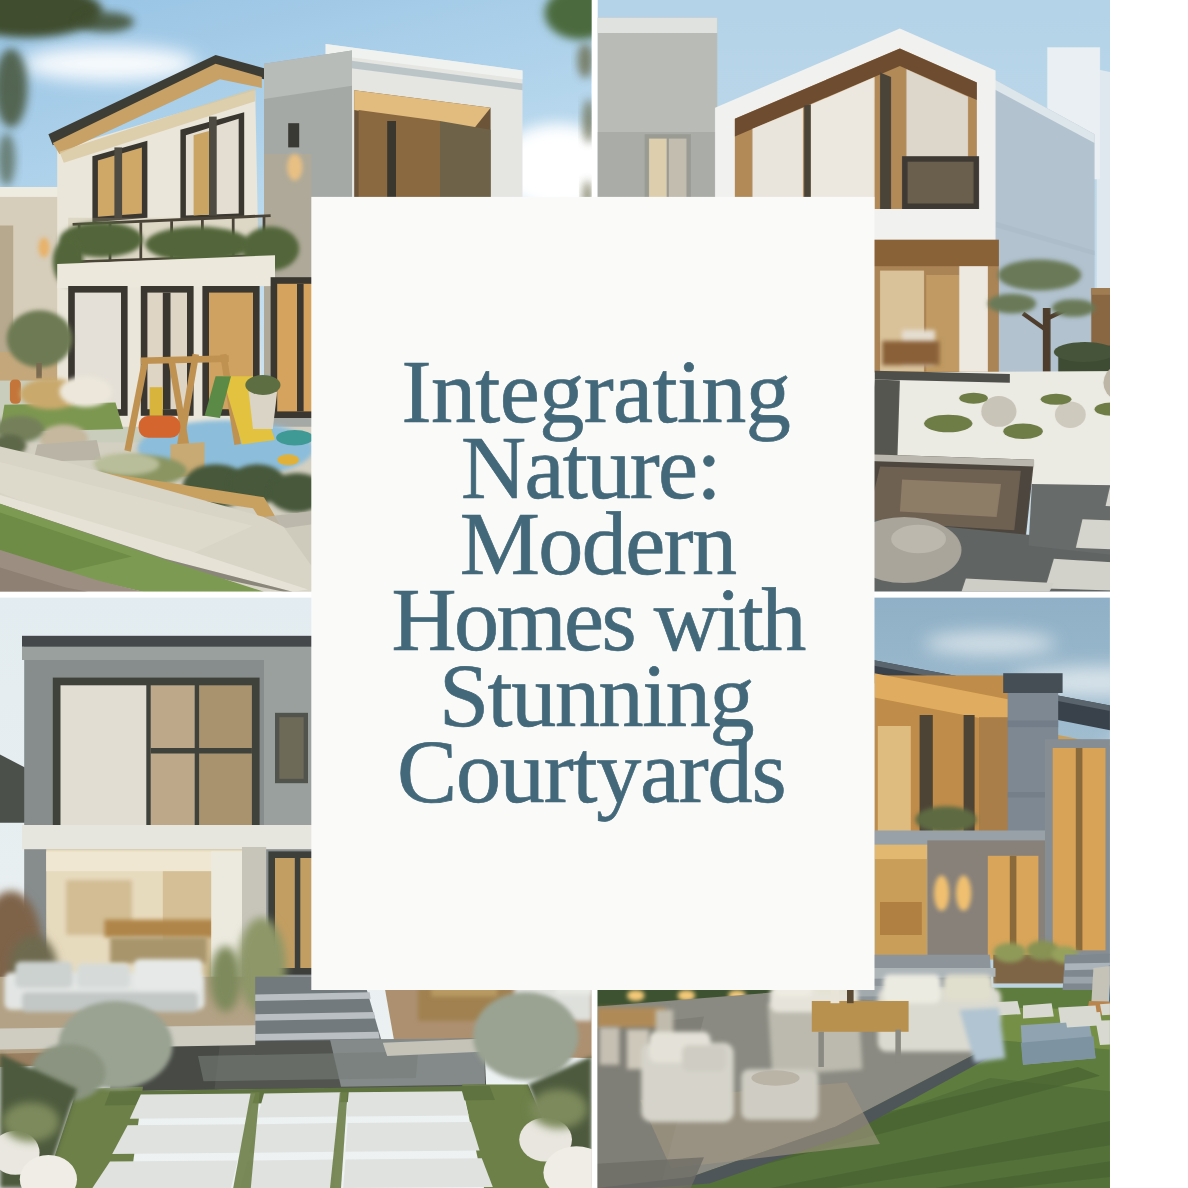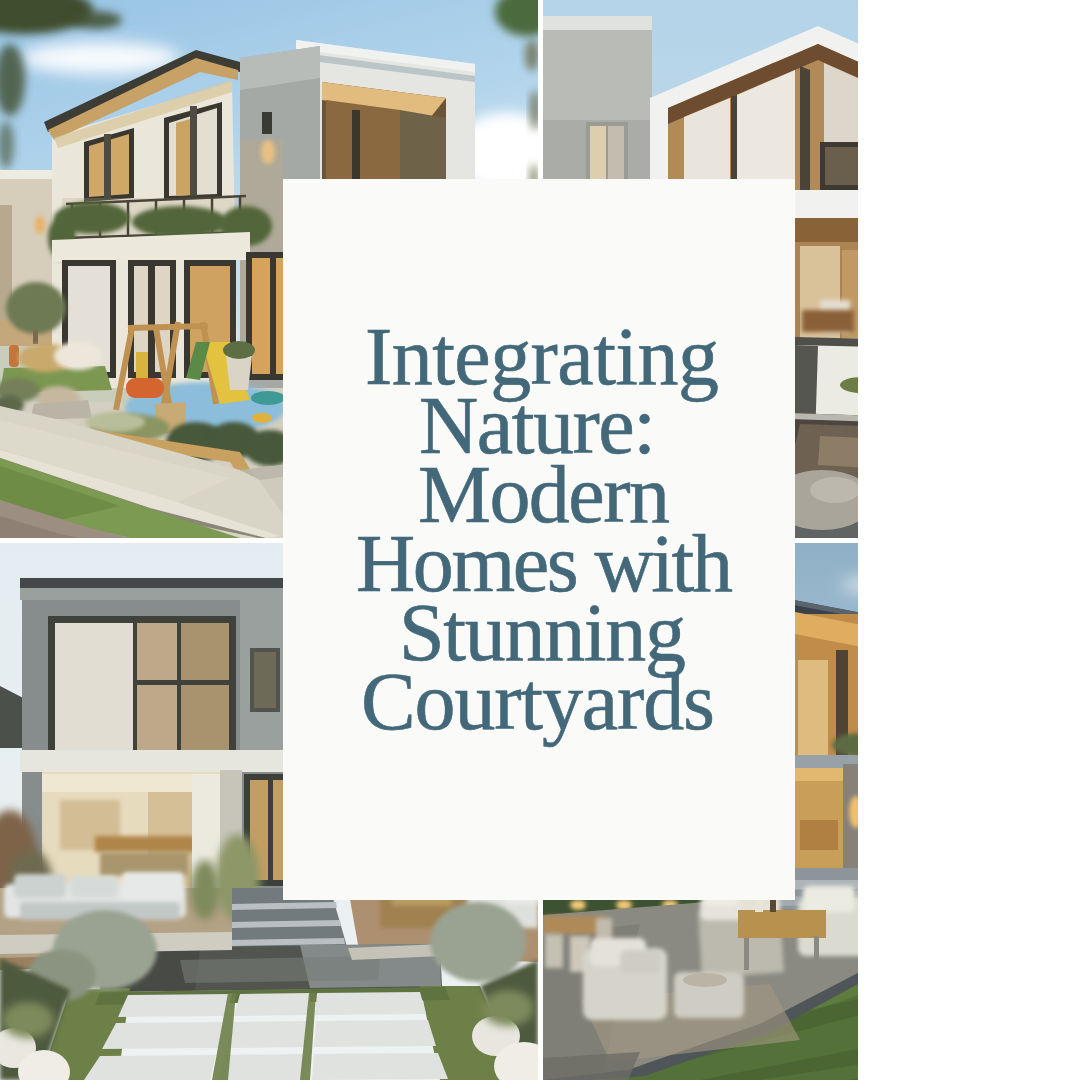--- a/index.html
+++ b/index.html
@@ -1,16 +1,16 @@
 <!DOCTYPE html>
 <html><head>
 <meta charset="utf-8">
 <style>
   html,body{margin:0;padding:0;background:#ffffff;}
-  .page{width:858px;height:1080px;position:relative;overflow:hidden;background:#ffffff;}
+  .page{width:1009px;height:1080px;position:relative;overflow:hidden;background:#ffffff;}
   svg{display:block;}
 </style>
 </head>
 <body>
 <div class="page">
 <svg width="1080" height="1080" viewBox="0 0 1080 1080" xmlns="http://www.w3.org/2000/svg">
 <defs>
   <clipPath id="cTL">
           <rect x="0" y="0" width="538" height="538"></rect>
         </clipPath>

